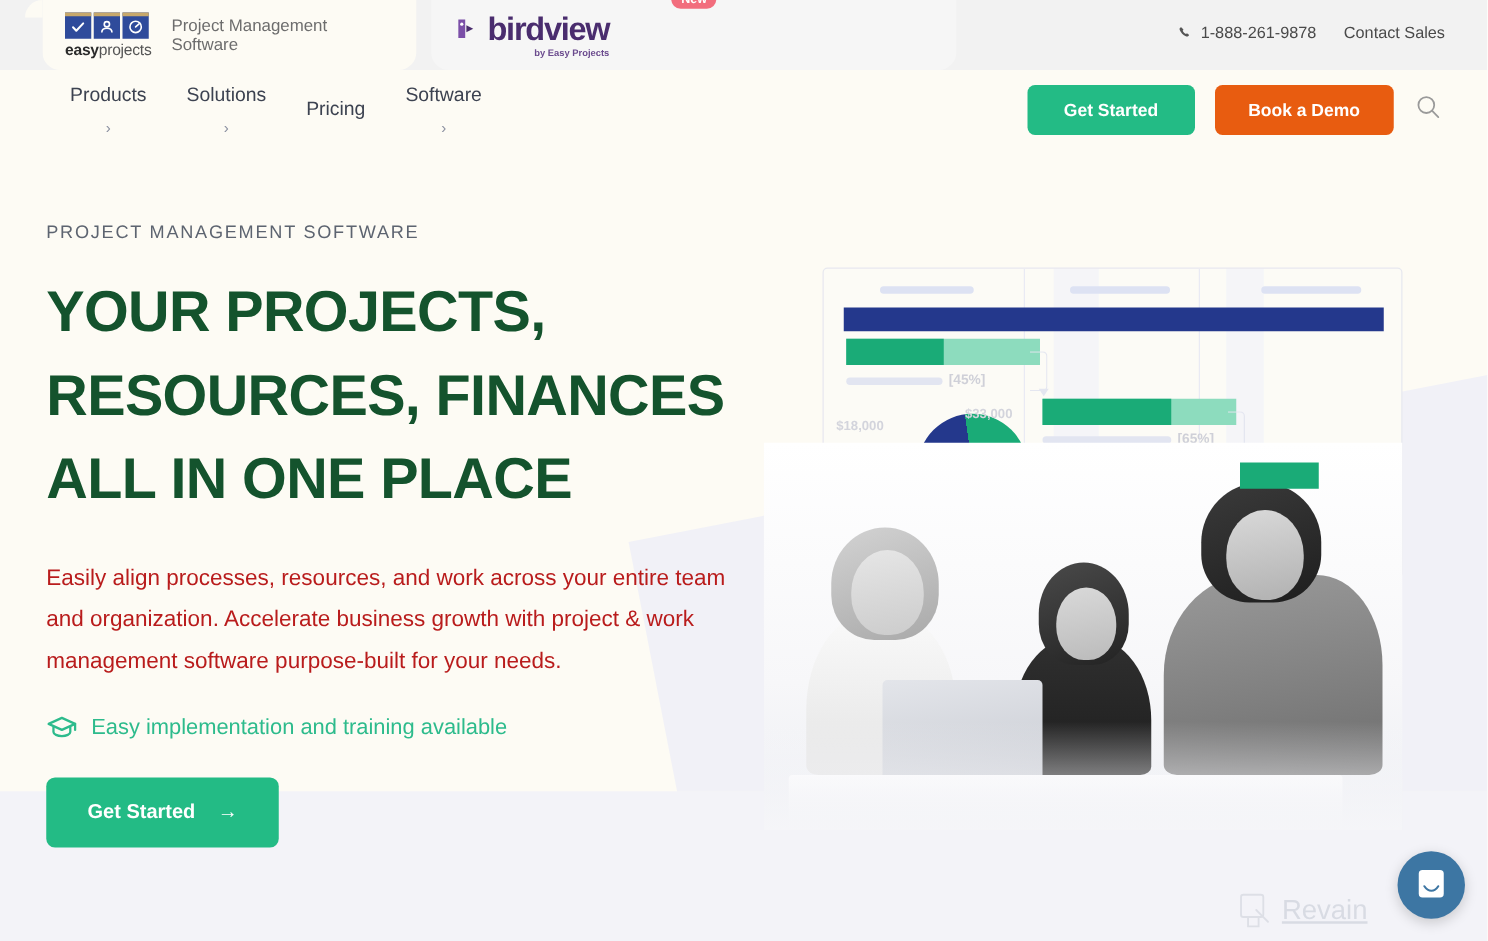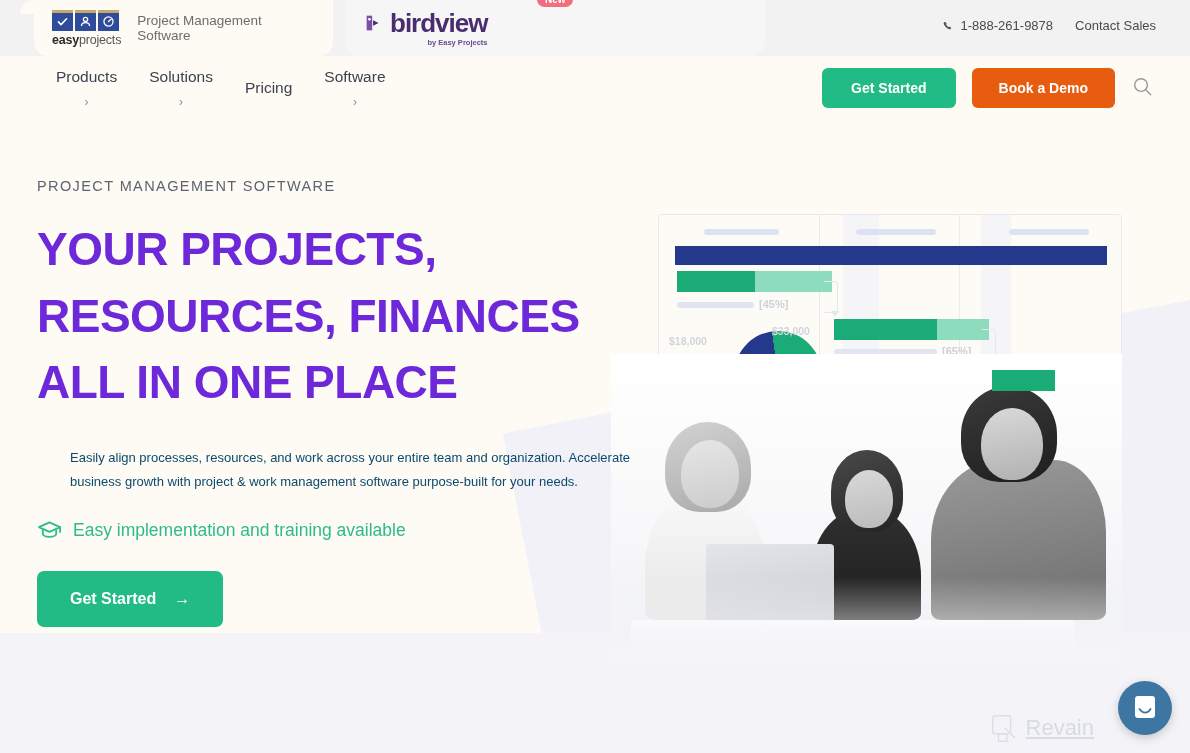--- a/index.html
+++ b/index.html
@@ -112,26 +112,25 @@
   .btn-green { background: #23bb85; padding: 12px 29px; }
   .btn-orange { background: #e85c10; padding: 12px 27px; }
 
   
   .hero-left { position: absolute; left: 37px; top: 178px; width: 600px; z-index: 3; }
   .eyebrow {
     font-size: 14.5px; letter-spacing: 1.4px; color: #5d6470; margin-bottom: 22px;
   }
   .h1 {
     font-size: 46px; line-height: 1.45; font-weight: 700;
-    color: #6d28d9; letter-spacing: -0.5px;
+    color: #14532d; letter-spacing: -0.5px;
   }
   .hero-p {
-    margin-top: 30px; font-size: 13px; line-height: 1.84; color: #0c4a6e;
+    margin-top: 30px; font-size: 18px; line-height: 1.84; color: #b91c1c;
     max-width: 560px;
-    margin-left: 33px;
   }
   .hero-note {
     margin-top: 26px; display: flex; align-items: center; gap: 11px;
     color: #2dbb8c; font-size: 17.5px;
   }
   .cta {
     margin-top: 30px;
     display: inline-flex; align-items: center; gap: 18px;
     background: #23bb85; color: #fff; border: none; cursor: pointer;
     padding: 19px 33px; border-radius: 7px;

